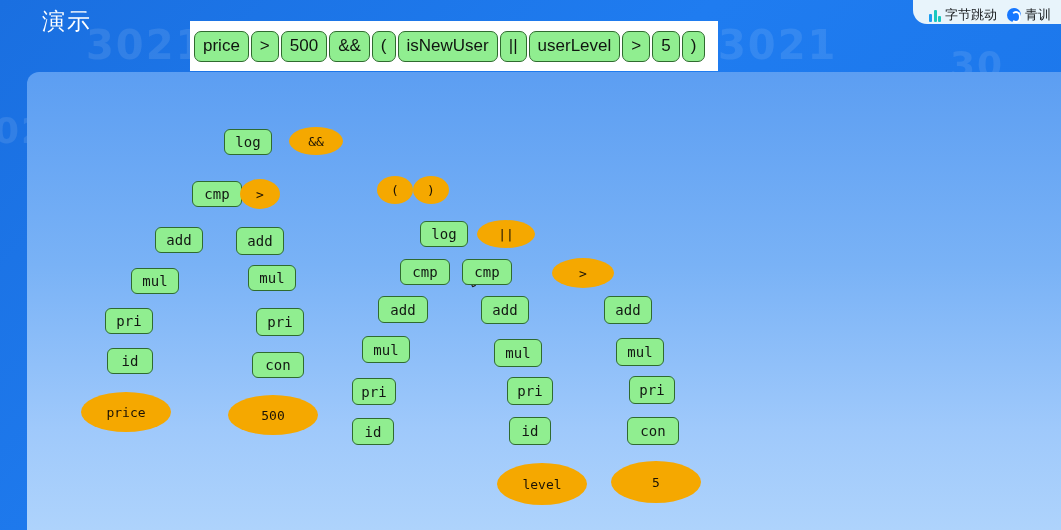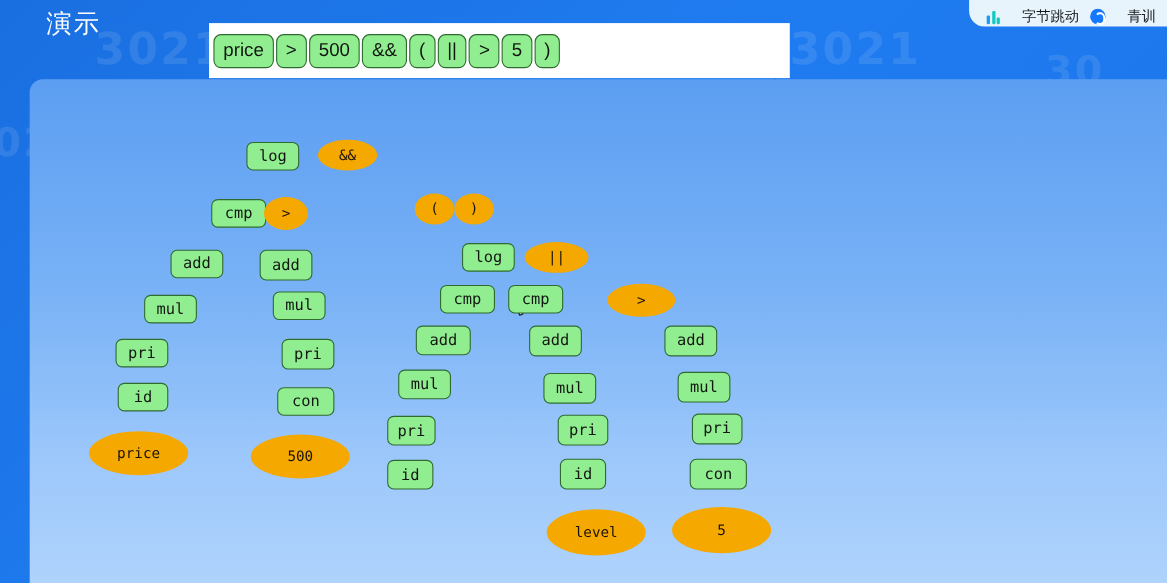--- a/index.html
+++ b/index.html
@@ -44,21 +44,21 @@
     right: 0px; top: -14px;
     height: 38px;
     padding: 3px 10px 0 16px;
     background: #e8f4fb;
     border-bottom-left-radius: 14px;
     display: flex;
     align-items: flex-end;
     gap: 10px;
     overflow: hidden;
   }
-  .brand-chip { display: flex; align-items: center; gap: 20px; }
+  .brand-chip { display: flex; align-items: center; gap: 4px; }
   .brand-bars { display: flex; align-items: flex-end; gap: 1.5px; height: 13px; }
   .brand-bars i { display:block; width: 3px; background: #18c0c8; border-radius: 1px; }
   .brand-bars i:nth-child(1){height:8px;background:#1a9df0;}
   .brand-bars i:nth-child(2){height:12px;background:#18c8c0;}
   .brand-bars i:nth-child(3){height:6px;background:#18c8c0;}
   .brand-text { font-size: 13px; color: #16191c; font-family: "DejaVu Sans", sans-serif; white-space: nowrap; }
   .brand-circle {
     width: 14px; height: 14px; border-radius: 50%;
     background: #1677ff; display:inline-block; position: relative;
   }
@@ -200,21 +200,23 @@
       <span class="brand-text">青训</span>
     </div>
   </div>
 
   <div id="expr-bar">
       <div class="tok">price</div>
       <div class="tok">&gt;</div>
       <div class="tok">500</div>
       <div class="tok">&amp;&amp;</div>
       <div class="tok">(</div>
+      <div class="tok">isNewUser</div>
       <div class="tok">||</div>
+      <div class="tok">userLevel</div>
       <div class="tok">&gt;</div>
       <div class="tok">5</div>
       <div class="tok">)</div>
     </div>
 
   <svg id="red-arrow" viewBox="0 0 22 40">
     <path d="M11 0 L21 13 L15 13 L15 40 L7 40 L7 13 L1 13 Z" fill="#e01010" stroke="#7a0a0a" stroke-width="1"></path>
   </svg>
 
   <div id="grammar-panel"><div class="gline">exp : log <span class="lit">;</span></div><div class="gline">log : log (<span class="lit">‘&amp;&amp;’</span>|<span class="lit">‘||’</span>) cmp | cmp</div><div class="gline">cmp : cmp <span class="lit">‘&gt;’</span> add | add</div><div class="gline">add : add <span class="lit">‘+’</span> mul | mul</div><div class="gline">mul : mul <span class="lit">‘*’</span> pri | pri</div><div class="gline">pri : const | id | (exp)</div></div>

